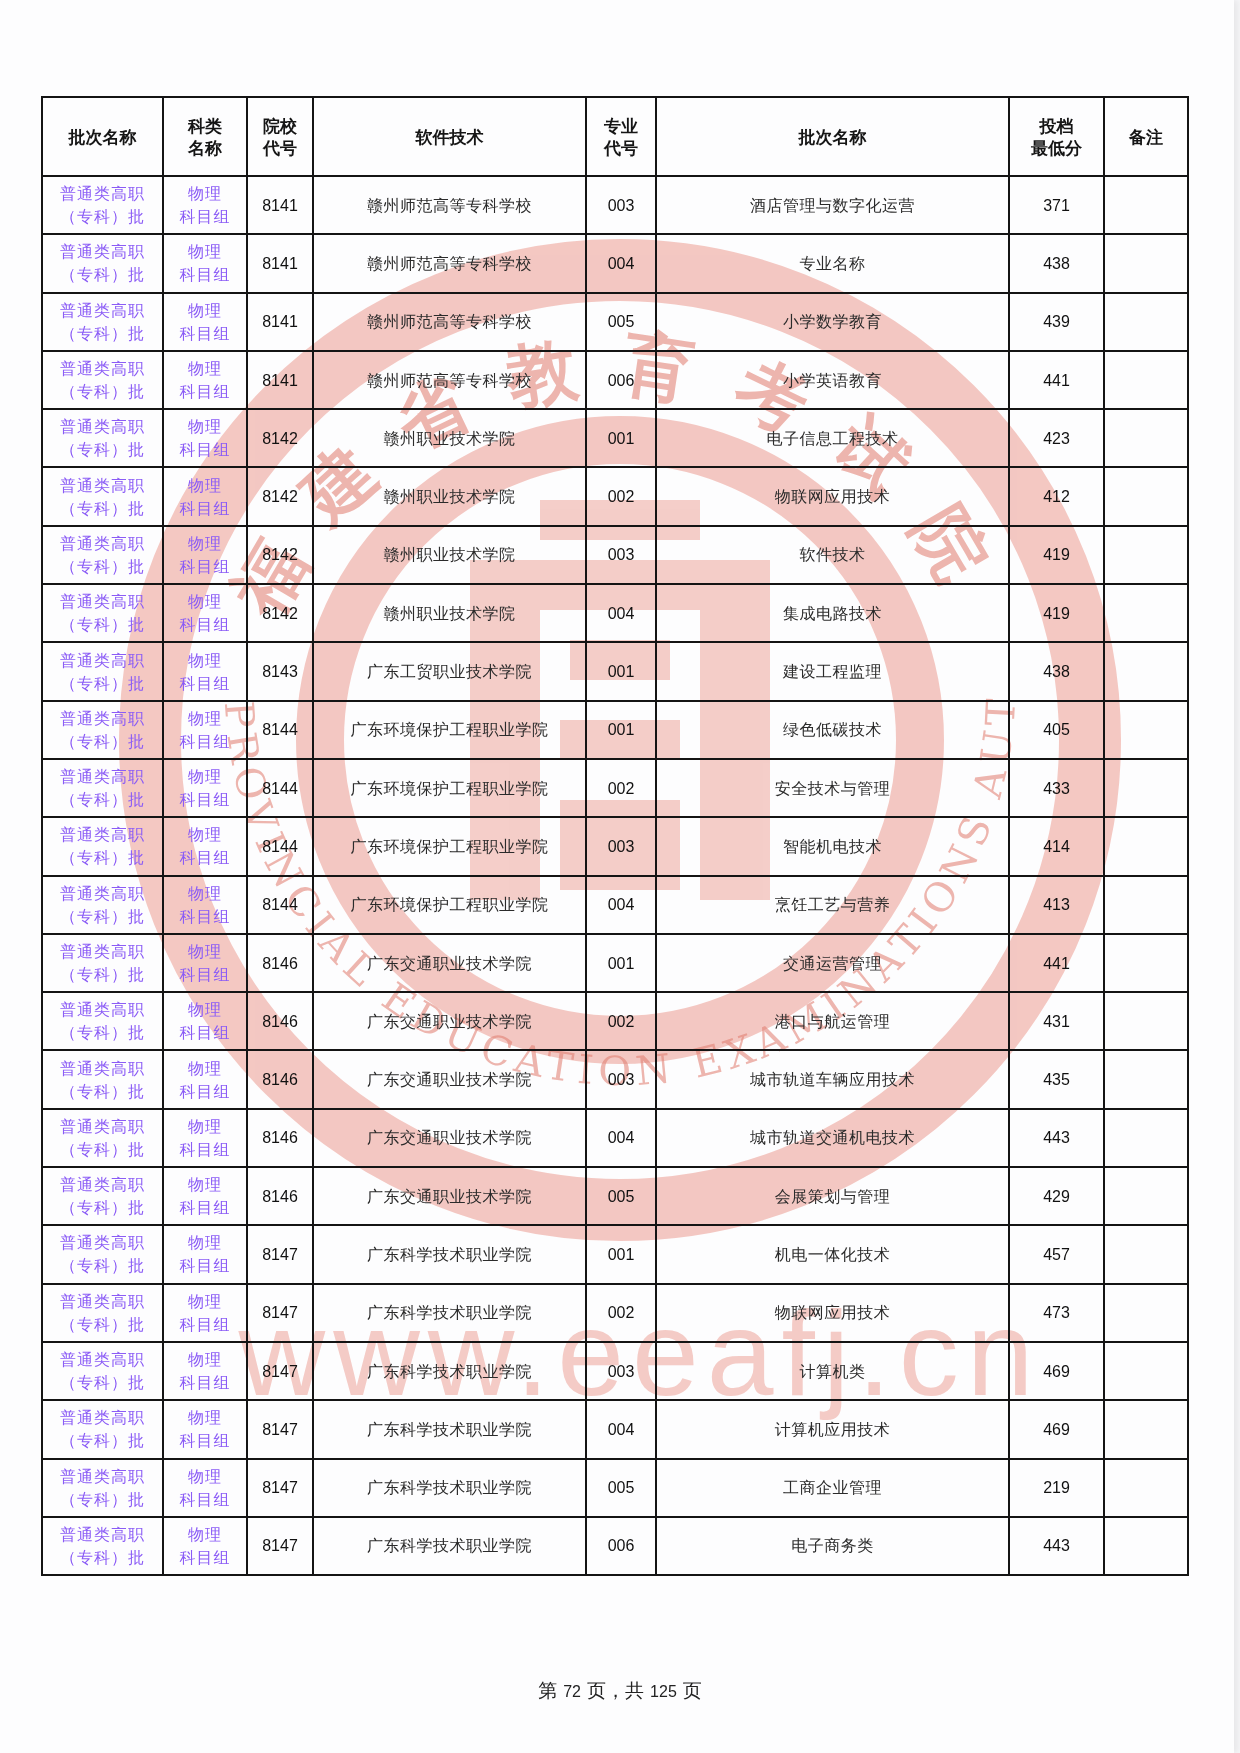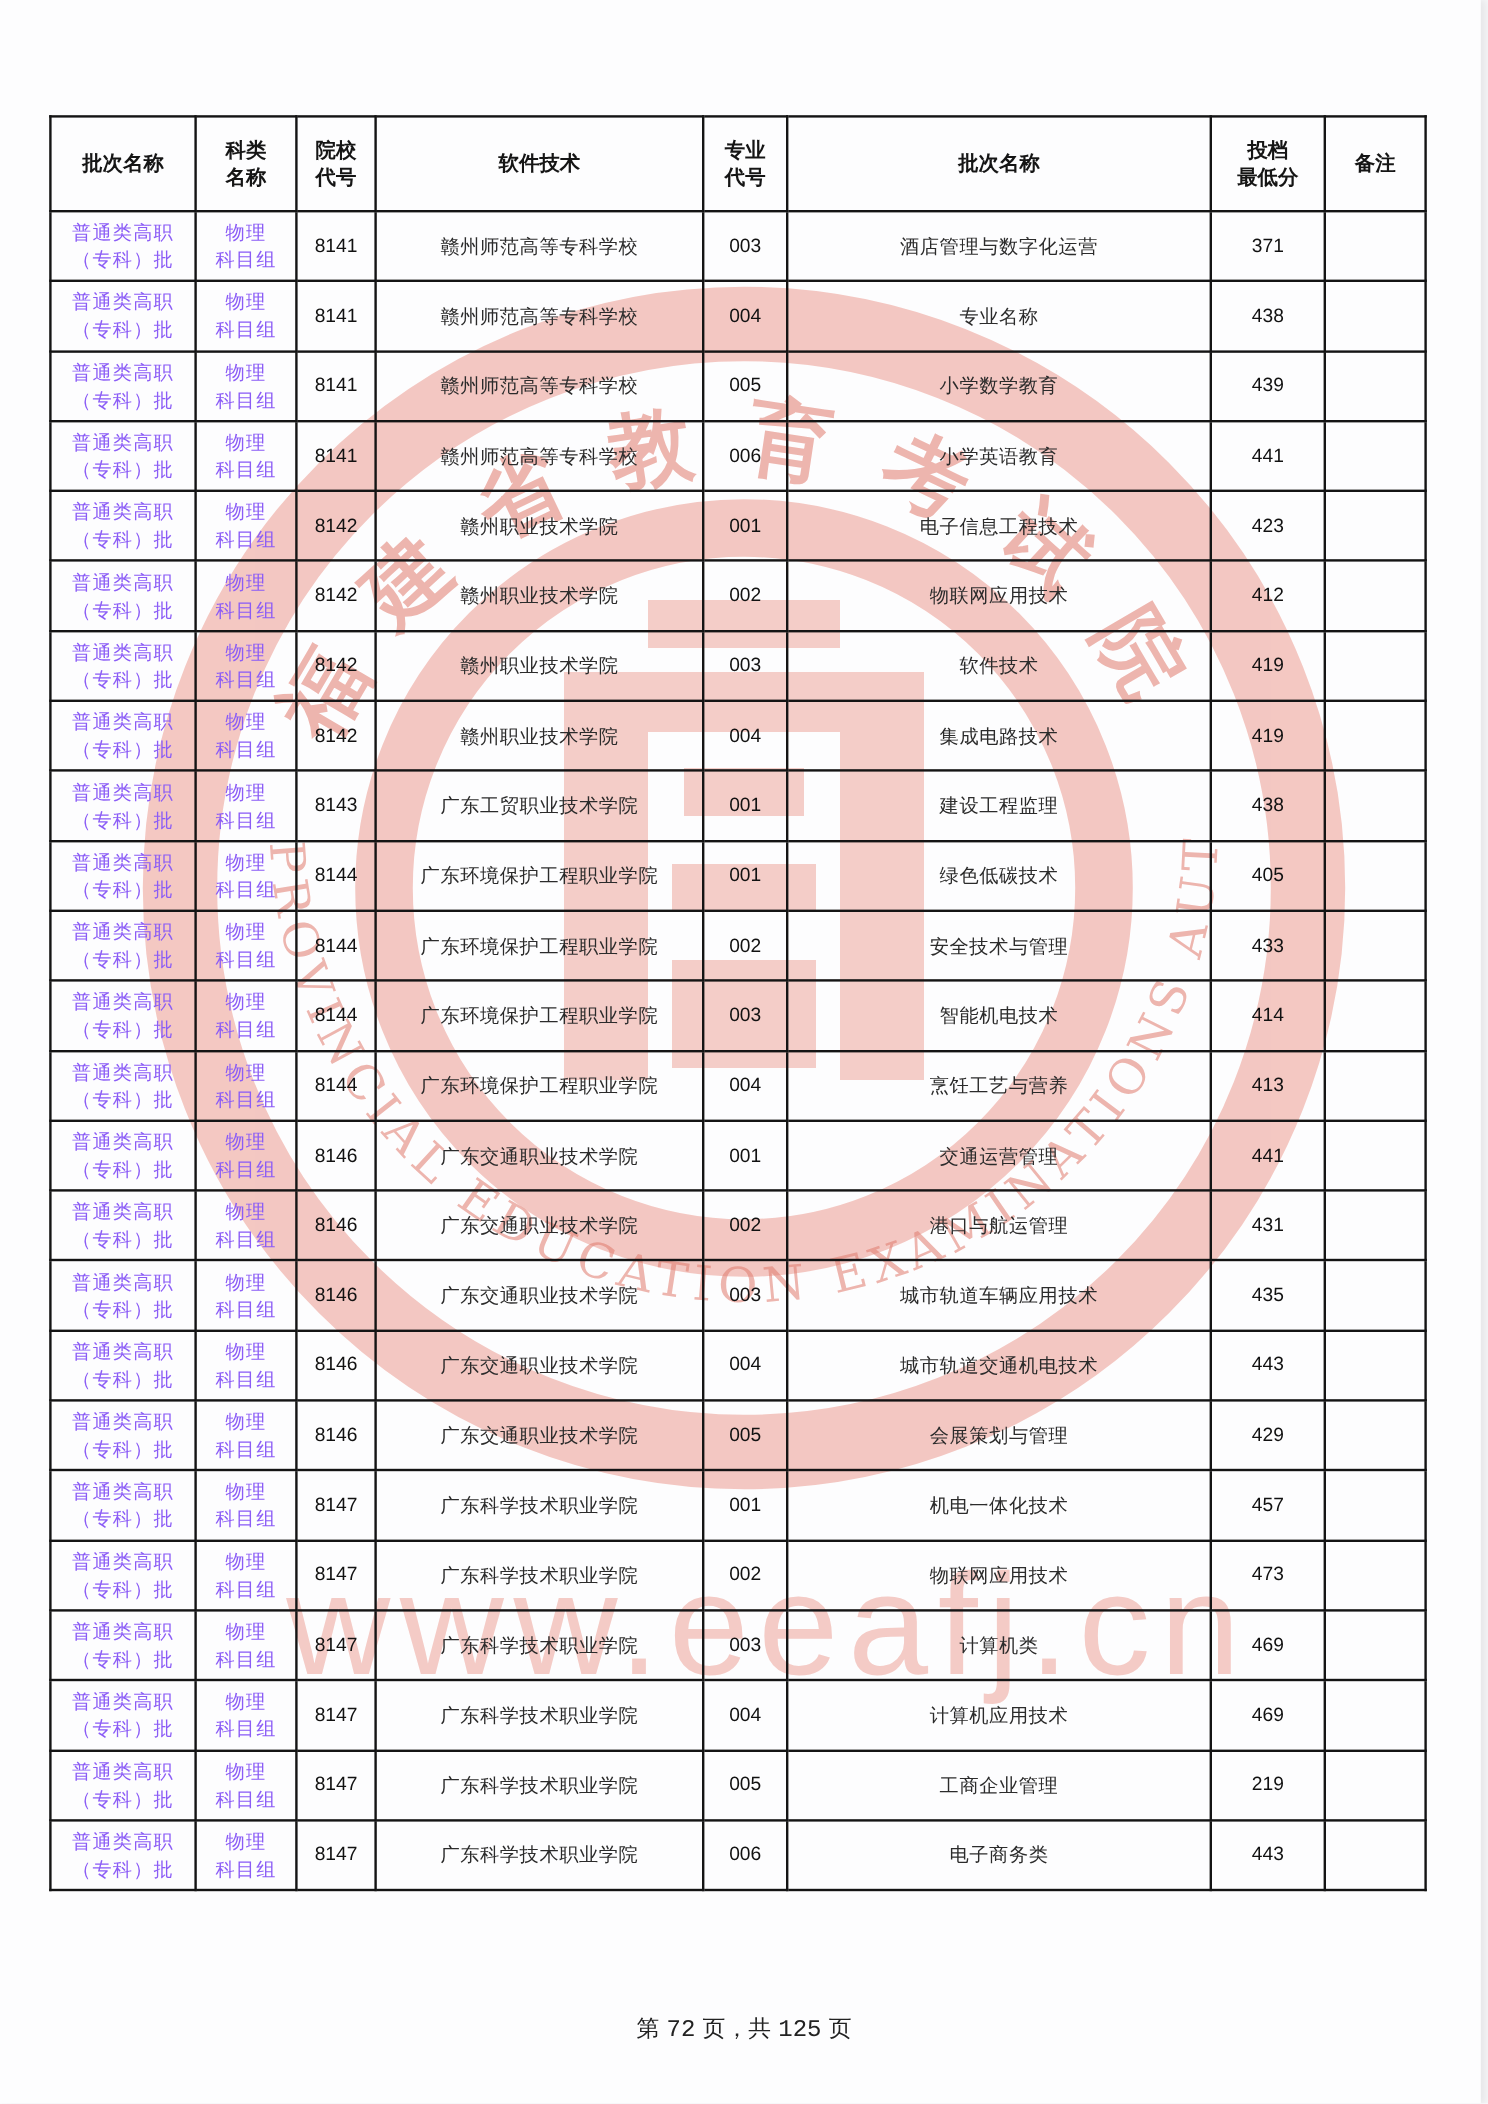--- a/index.html
+++ b/index.html
@@ -17,26 +17,26 @@
     table-layout: fixed;
   }
   table.grid th, table.grid td {
     border: 2px solid #141414; padding: 0; text-align: center; vertical-align: middle;
     background: transparent;
   }
   table.grid th { height: 77px; font-weight: bold; font-size: 17px; line-height: 22px; color: #151515; }
   table.grid td { height: 56.3px; font-size: 16px; line-height: 23px; }
   td.batch, td.subj { color: #8b5cf6; font-size: 16px; line-height: 23px; letter-spacing: 1px; }
   td.code, td.mcode, td.score { font-family: "Liberation Sans", sans-serif; font-size: 18px; color: #111; }
-  td.school, td.major { text-align: left; padding-left: 5px; color: #2b2b2b; font-size: 16.5px; letter-spacing: 0.5px; }
+  td.school, td.major { text-align: left; padding-left: 5px; color: #2b2b2b; font-size: 16.5px; letter-spacing: 0.5px; font-family: Liberation Serif, serif; }
   .footer {
     position: absolute; top: 1678px; left: 0; width: 1240px; text-align: center; z-index: 2;
     font-size: 19px; color: #222;
   }
-  .footer .num { font-family: Liberation Mono, monospace; font-size: 20px; }
+  .footer .num { font-family: Liberation Sans, sans-serif; font-size: 16px; }
 </style>
 </head>
 <body>
 
 <div class="page"></div>
 
 <svg class="watermark" viewBox="0 0 1240 1753" xmlns="http://www.w3.org/2000/svg">
   <defs>
     <path id="arcTop" d="M 250 760 A 370 370 0 0 1 990 760"></path>
     <path id="arcBottom" d="M 225 690 A 395 395 0 0 0 1015 690"></path>

